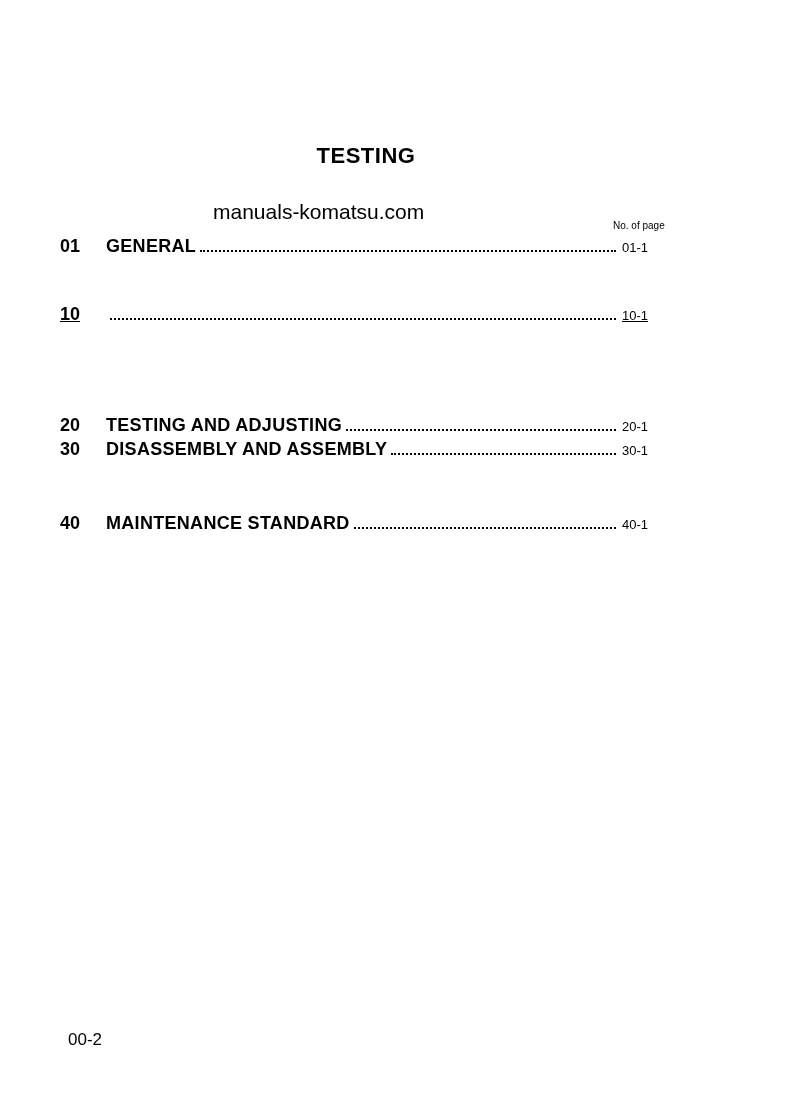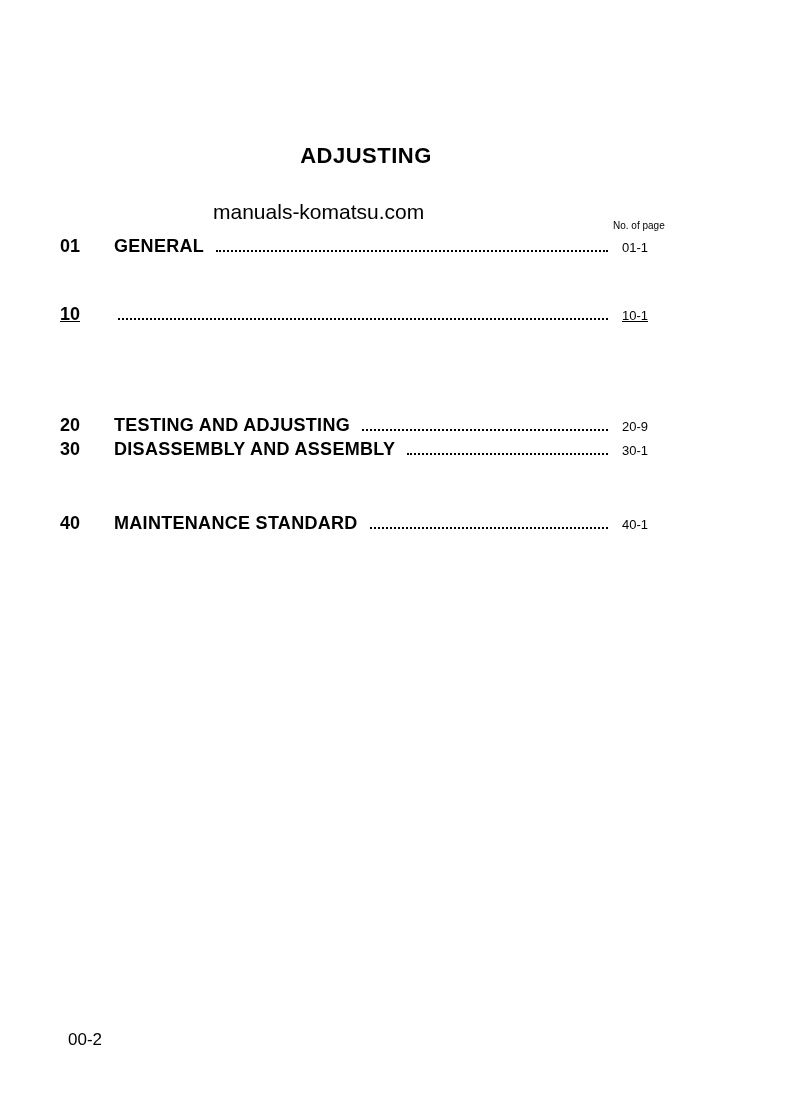--- a/index.html
+++ b/index.html
@@ -1,51 +1,51 @@
 <!DOCTYPE html>
 <html><head>
 <meta charset="utf-8">
 <style>
   html, body { margin: 0; padding: 0; background: #ffffff; }
   body { width: 794px; height: 1115px; position: relative; overflow: hidden; color: #000; font-family: "Liberation Sans", sans-serif; }
   .title { position: absolute; left: 0; width: 732px; top: 143px; text-align: center; font-weight: bold; font-size: 22px; letter-spacing: 0.5px; }
   .watermark { position: absolute; left: 213px; top: 200px; font-size: 21px; }
   .nopage { position: absolute; left: 613px; top: 220px; font-size: 10px; }
-  .entry { position: absolute; left: 60px; width: 600px; height: 24px; display: flex; align-items: baseline; font-weight: bold; font-size: 18px; gap: 8px; }
+  .entry { position: absolute; left: 60px; width: 600px; height: 24px; display: flex; align-items: baseline; font-weight: bold; font-size: 18px; }
   .entry .num { width: 46px; flex: none; }
   .entry .label { flex: none; white-space: nowrap; letter-spacing: 0.3px; }
   .entry .dots { flex: 1; border-bottom: 2px dotted #000; margin: 0 6px 4px 4px; height: 1px; }
   .entry .page { flex: none; width: 38px; font-weight: normal; font-size: 13px; text-align: left; }
   .footer { position: absolute; left: 68px; top: 1030px; font-size: 17px; }
 </style>
 </head>
 <body>
 
-<div class="title">ADJUSTING</div>
+<div class="title">TESTING</div>
 <div class="watermark">manuals-komatsu.com</div>
 <div class="nopage">No. of page</div>
 
 <div class="entry" style="top:236px;">
   <span class="num">01</span>
   <span class="label">GENERAL</span>
   <span class="dots"></span>
   <span class="page">01-1</span>
 </div>
 
 <div class="entry" style="top:304px;text-decoration:underline;">
   <span class="num">10</span>
   <span class="dots"></span>
   <span class="page">10-1</span>
 </div>
 
 <div class="entry" style="top:372px;margin-top:43px;">
   <span class="num">20</span>
   <span class="label">TESTING AND ADJUSTING</span>
   <span class="dots"></span>
-  <span class="page">20-9</span>
+  <span class="page">20-1</span>
 </div>
 
 <div class="entry" style="top:439px;">
   <span class="num">30</span>
   <span class="label">DISASSEMBLY AND ASSEMBLY</span>
   <span class="dots"></span>
   <span class="page">30-1</span>
 </div>
 
 <div class="entry" style="top:513px;">

